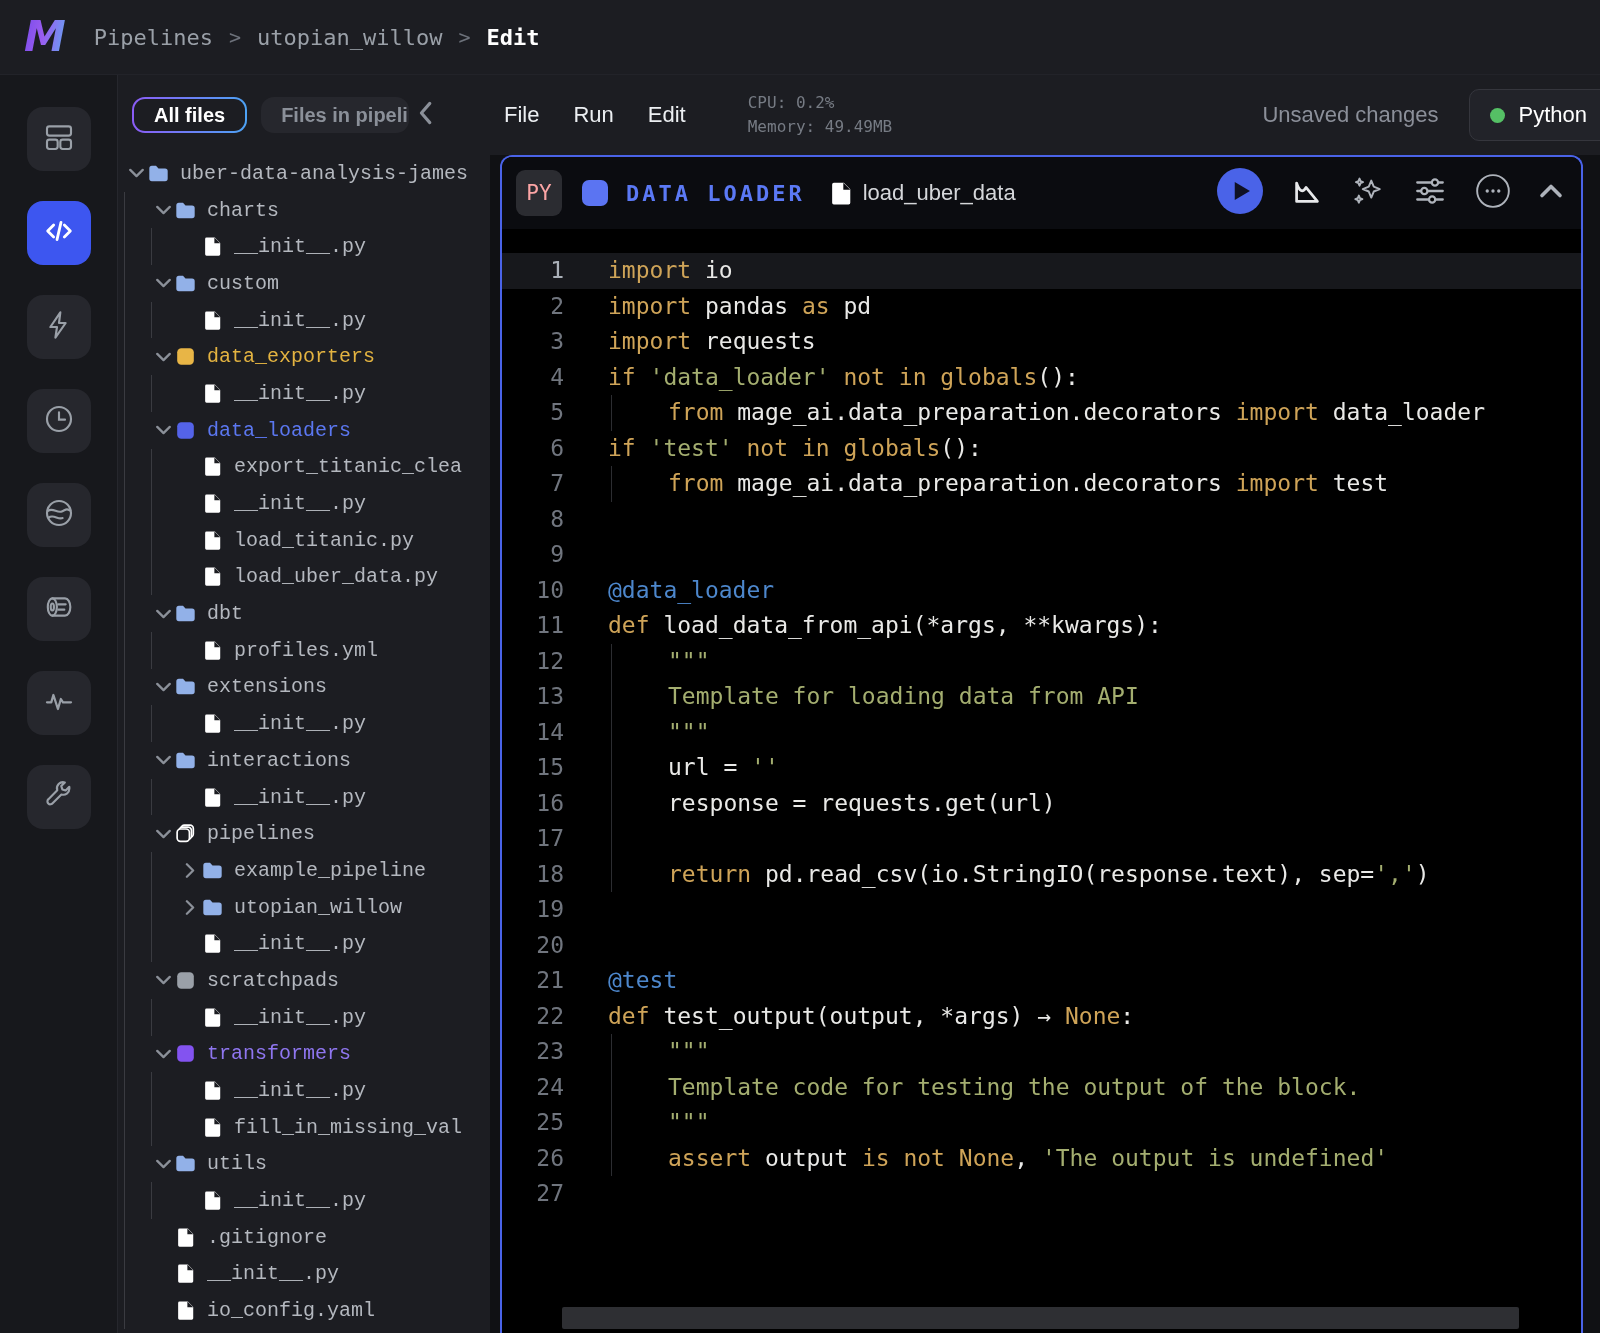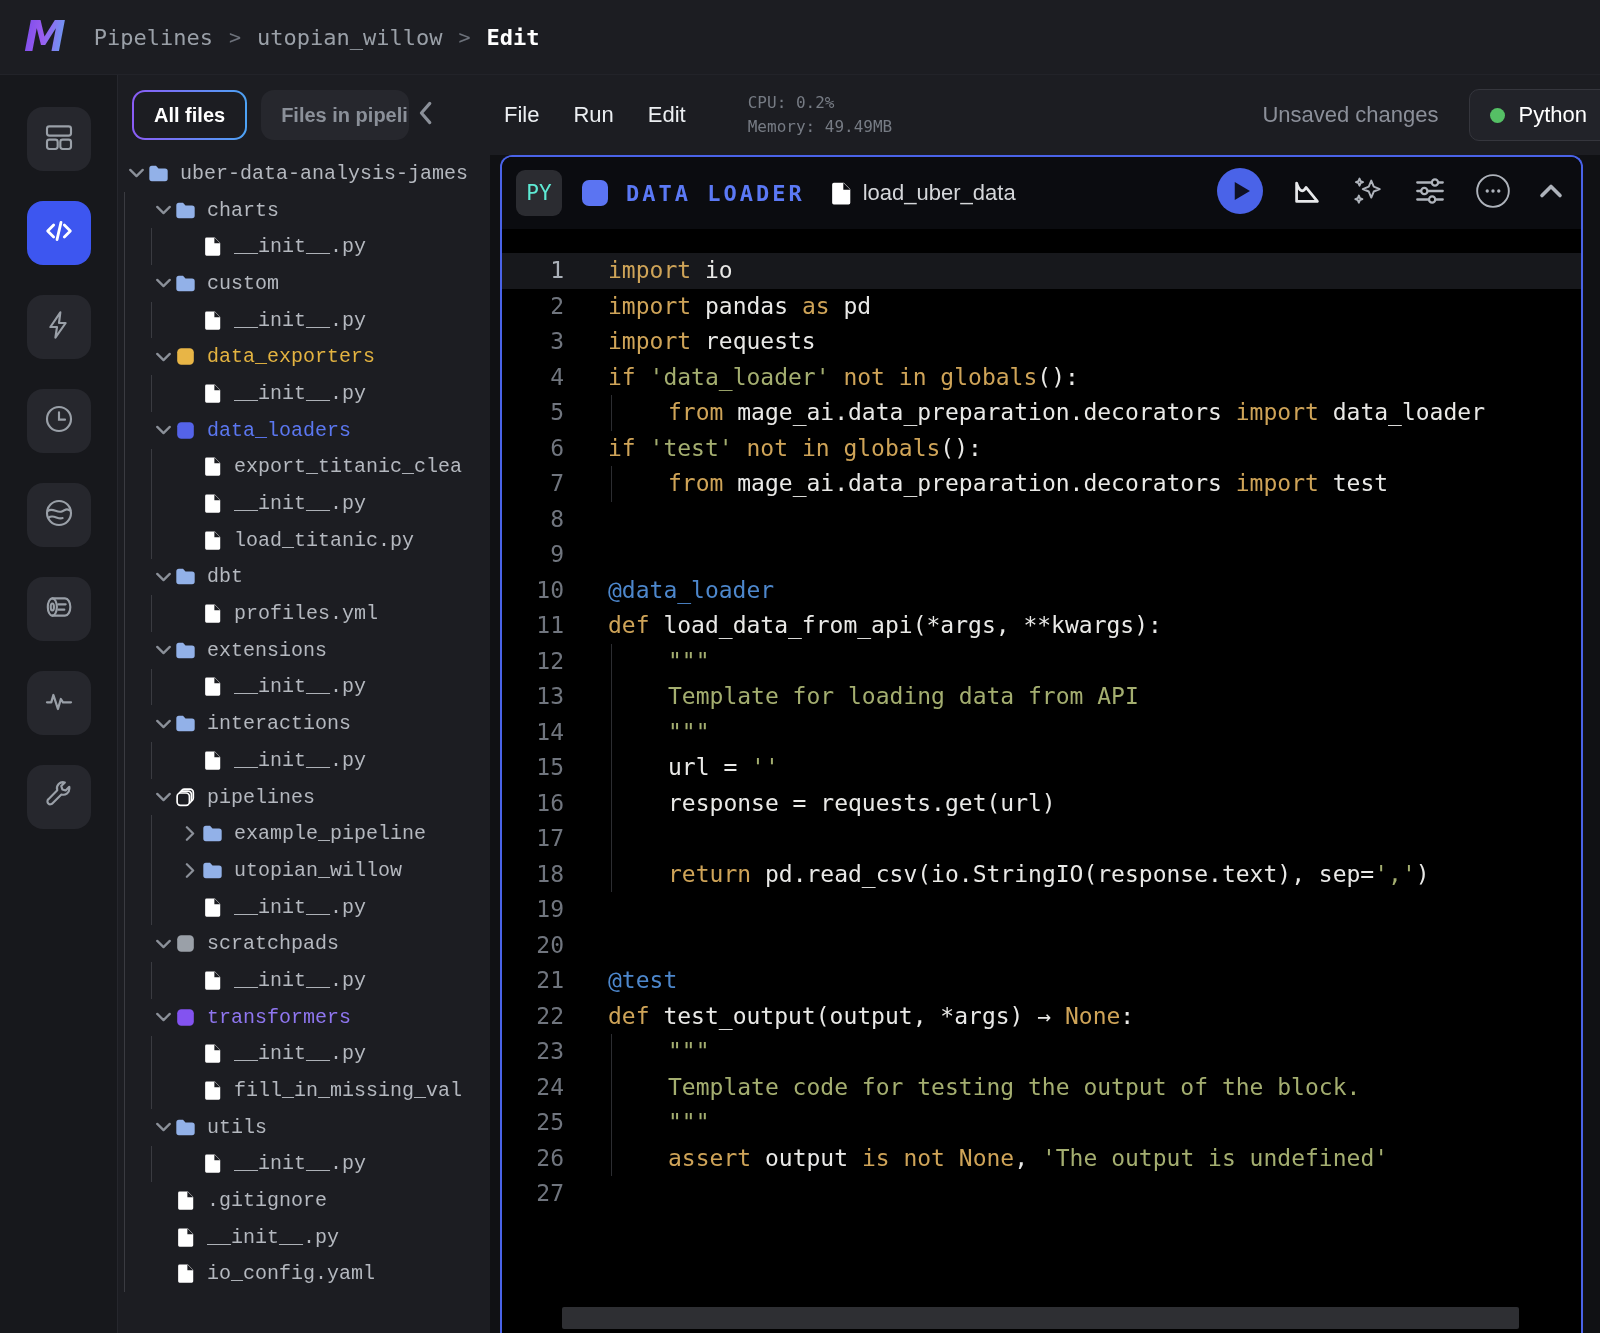--- a/index.html
+++ b/index.html
@@ -20,21 +20,21 @@
 
   
   .rail { width:118px; flex:0 0 118px; background:#17181c; border-right:1px solid #26272d; display:flex; flex-direction:column; align-items:center; padding-top:32px; gap:30px; }
   .railbtn { width:64px; height:64px; border-radius:16px; background:#26272d; display:flex; align-items:center; justify-content:center; cursor:pointer; }
   .railbtn.active { background:#3d56f0; }
   .railbtn svg { width:32px; height:32px; }
 
   
   .filepanel { width:372px; flex:0 0 372px; display:flex; flex-direction:column; background:#1c1d22; min-height:0; }
   .tabs { height:80px; flex:0 0 80px; display:flex; align-items:center; padding-left:14px; gap:14px; }
-  .tab { height:50px; display:flex; align-items:center; padding:0 20px; border-radius:13px; font-size:20px; font-weight:700; white-space:nowrap; cursor:pointer; }
+  .tab { height:36px; display:flex; align-items:center; padding:0 20px; border-radius:13px; font-size:20px; font-weight:700; white-space:nowrap; cursor:pointer; }
   .tab.active { color:#ffffff; border:2px solid transparent;
     background:linear-gradient(#1c1d22,#1c1d22) padding-box, linear-gradient(90deg,#8b5cf6,#4da3f5) border-box; }
   .tab.inactive { background:#26272d; color:#8b9099; width:148px; overflow:hidden; padding-right:0; }
   .collapse { margin-left:-6px; cursor:pointer; display:flex; align-items:center; }
 
   .tree { flex:1; overflow:hidden; padding-left:6px; font-family:Liberation Mono, monospace; font-size:20px; color:#b4b8bf; }
   .trow { height:36.7px; display:flex; align-items:center; cursor:pointer; white-space:nowrap; overflow:hidden; }
   .g { width:27px; align-self:stretch; border-left:1px solid #3a3b41; flex:0 0 27px; }
   .chev { width:24px; flex:0 0 24px; display:flex; align-items:center; justify-content:center; }
   .ticon { width:26px; flex:0 0 26px; display:flex; align-items:center; justify-content:flex-start; }
@@ -52,21 +52,21 @@
   .spacer { flex:1; }
   .unsaved { color:#8b8f99; font-size:22px; margin-right:30px; }
   .kernelbtn { height:52px; display:flex; align-items:center; gap:14px; background:#222329; border:1px solid #35363d; border-radius:10px; padding:0 26px 0 20px; margin-right:-14px; cursor:pointer; }
   .kerneldot { width:15px; height:15px; border-radius:50%; background:#55c065; }
   .kernelbtn span.klabel { color:#ffffff; font-size:22px; }
 
   
   .panelwrap { flex:1; padding:0 17px 0 10px; min-height:0; }
   .block-panel { position:relative; height:100%; border:2px solid #4a63e8; border-bottom:none; border-radius:12px 12px 0 0; background:#000000; overflow:hidden; display:flex; flex-direction:column; }
   .block-header { height:72px; flex:0 0 72px; display:flex; align-items:center; padding:0 18px 0 14px; background:#0b0c10; }
-  .pybadge { width:46px; height:46px; border-radius:9px; background:#2b2c31; color:#5eead4; font-family:"DejaVu Sans Mono", monospace; font-size:21px; display:flex; align-items:center; justify-content:center; }
+  .pybadge { width:46px; height:46px; border-radius:9px; background:#2b2c31; color:#fca5a5; font-family:"DejaVu Sans Mono", monospace; font-size:21px; display:flex; align-items:center; justify-content:center; }
   .blocksquare { width:26px; height:26px; border-radius:7px; background:#5b74f2; margin-left:20px; }
   .blocktype { font-family:"DejaVu Sans Mono", monospace; font-weight:bold; font-size:22px; letter-spacing:3px; color:#5b79f5; margin-left:18px; }
   .fileicon-hd { margin-left:26px; display:flex; }
   .blockname { font-family:Liberation Sans, sans-serif; font-size:22px; color:#d5d7da; margin-left:12px; }
   .hdicons { margin-left:auto; display:flex; align-items:center; gap:28px; }
   .hdicons .icb { cursor:pointer; display:flex; align-items:center; }
 
   
   .code { flex:1; padding-top:24px; font-family:"DejaVu Sans Mono", monospace; font-size:23px; line-height:35.5px; }
   .cl { display:flex; height:35.5px; white-space:pre; }
@@ -296,20 +296,32 @@
             <span class="g"></span>
             <span class="g"></span>
             <span class="chev"></span>
             <span class="ticon">
               <svg viewBox="0 0 14 16">
                 <path d="M2 .5h7L13.5 5v9.5a1.2 1.2 0 0 1-1.2 1.2H2A1.2 1.2 0 0 1 .8 14.5V1.7A1.2 1.2 0 0 1 2 .5z" fill="#ffffff"></path>
                 <path d="M8.6.5v4.8h4.9z" fill="#1c1d22"></path>
               </svg>
             </span>
             <span class="tlabel ">load_titanic.py</span>
+          </div>
+          <div class="trow">
+            <span class="g"></span>
+            <span class="g"></span>
+            <span class="chev"></span>
+            <span class="ticon">
+              <svg viewBox="0 0 14 16">
+                <path d="M2 .5h7L13.5 5v9.5a1.2 1.2 0 0 1-1.2 1.2H2A1.2 1.2 0 0 1 .8 14.5V1.7A1.2 1.2 0 0 1 2 .5z" fill="#ffffff"></path>
+                <path d="M8.6.5v4.8h4.9z" fill="#1c1d22"></path>
+              </svg>
+            </span>
+            <span class="tlabel ">load_uber_data.py</span>
           </div>
           <div class="trow">
             <span class="g"></span>
             <span class="chev">
               <svg viewBox="0 0 12 8" width="15" height="10" fill="none" stroke="#8b9099" stroke-width="1.8" stroke-linecap="round" stroke-linejoin="round">
                 <path d="M1 1.5l5 5 5-5"></path>
               </svg>
             </span>
             <span class="ticon">
               <svg viewBox="0 0 16 14">

